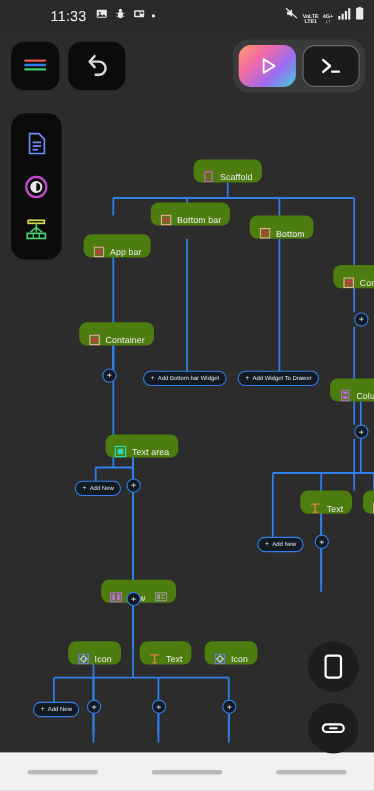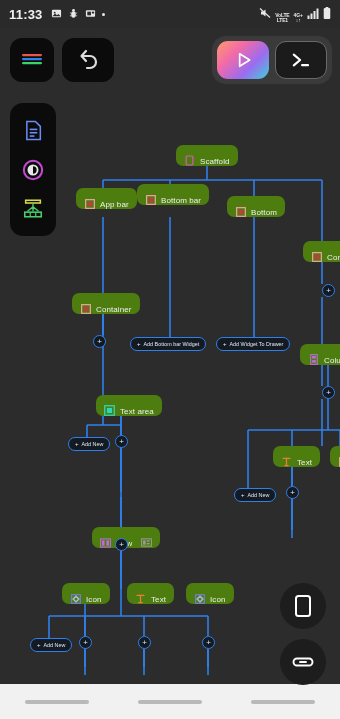--- a/index.html
+++ b/index.html
@@ -9,21 +9,21 @@
     font-family:"Liberation Sans", sans-serif;
     -webkit-font-smoothing:antialiased;
   }
 
   
   .statusbar{
     position:absolute; left:0; top:0; width:340px; height:28px;
     background:#2a2a2a; display:flex; align-items:center;
     padding:0 9px; color:#f2f2f2;
   }
-  .sb-clock{ font-size:13px; letter-spacing:.2px; font-weight:700; }
+  .sb-clock{ font-size:13px; letter-spacing:.2px; font-weight:400;margin-left:37px; }
   .sb-left-icons{ display:flex; align-items:center; gap:6px; margin-left:8px; }
   .sb-spacer{ flex:1; }
   .sb-right{ display:flex; align-items:flex-end; gap:4px; }
   .ico{ display:inline-block; }
   .sb-dot{ width:3px;height:3px;border-radius:50%;background:#e8e8e8;display:inline-block;}
   .volte{ display:flex; flex-direction:column; align-items:center; line-height:1;
           font-size:5px; color:#e8e8e8; font-weight:700; letter-spacing:-.2px;}
   .volte span{ display:block; }
   .fourg{ display:flex; flex-direction:column; align-items:center; line-height:1;
           font-size:5px; color:#e8e8e8; font-weight:700;}
@@ -289,21 +289,21 @@
 
   <div id="node-layer">
       <div class="node" style="left: 176px; top: 53px; min-width: 62px;">
         <span class="nicon">
           <svg width="9" height="11" viewBox="0 0 12 14">
             <rect x="1.5" y="1" width="9" height="12" rx="1.6" fill="none" stroke="#e255c8" stroke-width="1.5"></rect>
           </svg>
         </span>
         <span class="nlabel">Scaffold</span>
       </div>
-      <div class="node" style="left: 76px; top: 96px; min-width: 54px;">
+      <div class="node" style="left: 76px; top: 121px; min-width: 54px;">
         <span class="nicon">
           <svg width="10" height="10" viewBox="0 0 12 12">
             <rect x="0.8" y="0.8" width="10.4" height="10.4" fill="none" stroke="#f0a9a2" stroke-width="1.4"></rect>
             <rect x="3" y="3" width="6" height="6" fill="#b4443a"></rect>
           </svg>
         </span>
         <span class="nlabel">App bar</span>
       </div>
       <div class="node" style="left: 137px; top: 92px; min-width: 66px;">
         <span class="nicon">

